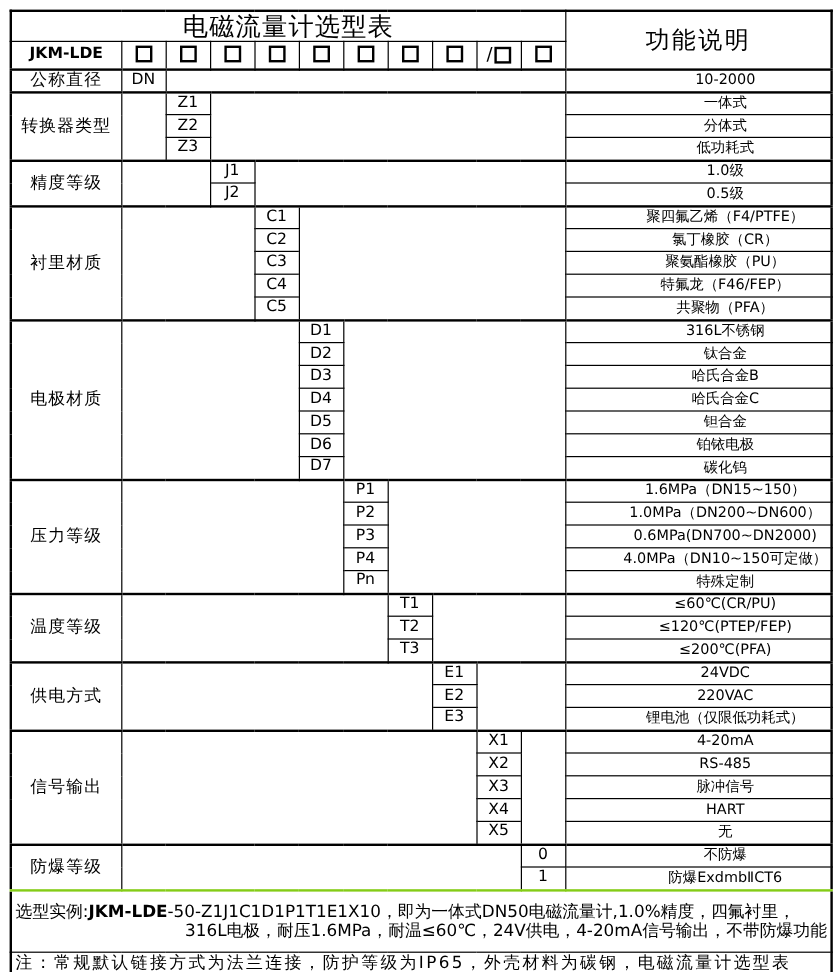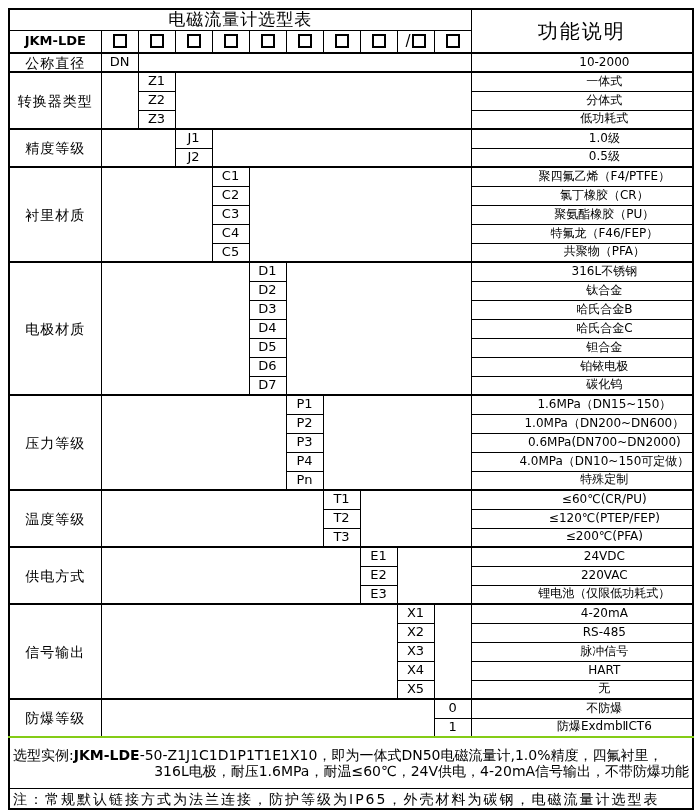--- a/index.html
+++ b/index.html
@@ -25,21 +25,21 @@
     padding: 0;
     margin: 0;
     text-align: center;
     vertical-align: middle;
     font-size: 13px;
     line-height: 1.15;
     white-space: nowrap;
     overflow: hidden;
   }
   tr.title-row { height: 18px; }
-  td.title-cell { font-size: 17px; letter-spacing: 1px; }
+  td.title-cell { font-size: 21px; letter-spacing: 1px; }
   td.func-header { font-size: 20px; letter-spacing: 2px; }
   tr.model-row { height: 23px; }
   td.model-cell { font-weight: bold; font-size: 13px; }
   tr.data-row { height: 19px; }
   tr.group-start td { border-top: 2px solid #000; margin-left: 14px; }
   td.label-cell { font-size: 14px; letter-spacing: 1px; }
   td.code-cell { font-size: 13px; }
   td.desc-cell { font-size: 12px; padding-left: 45px; }
 
   .checkbox {

